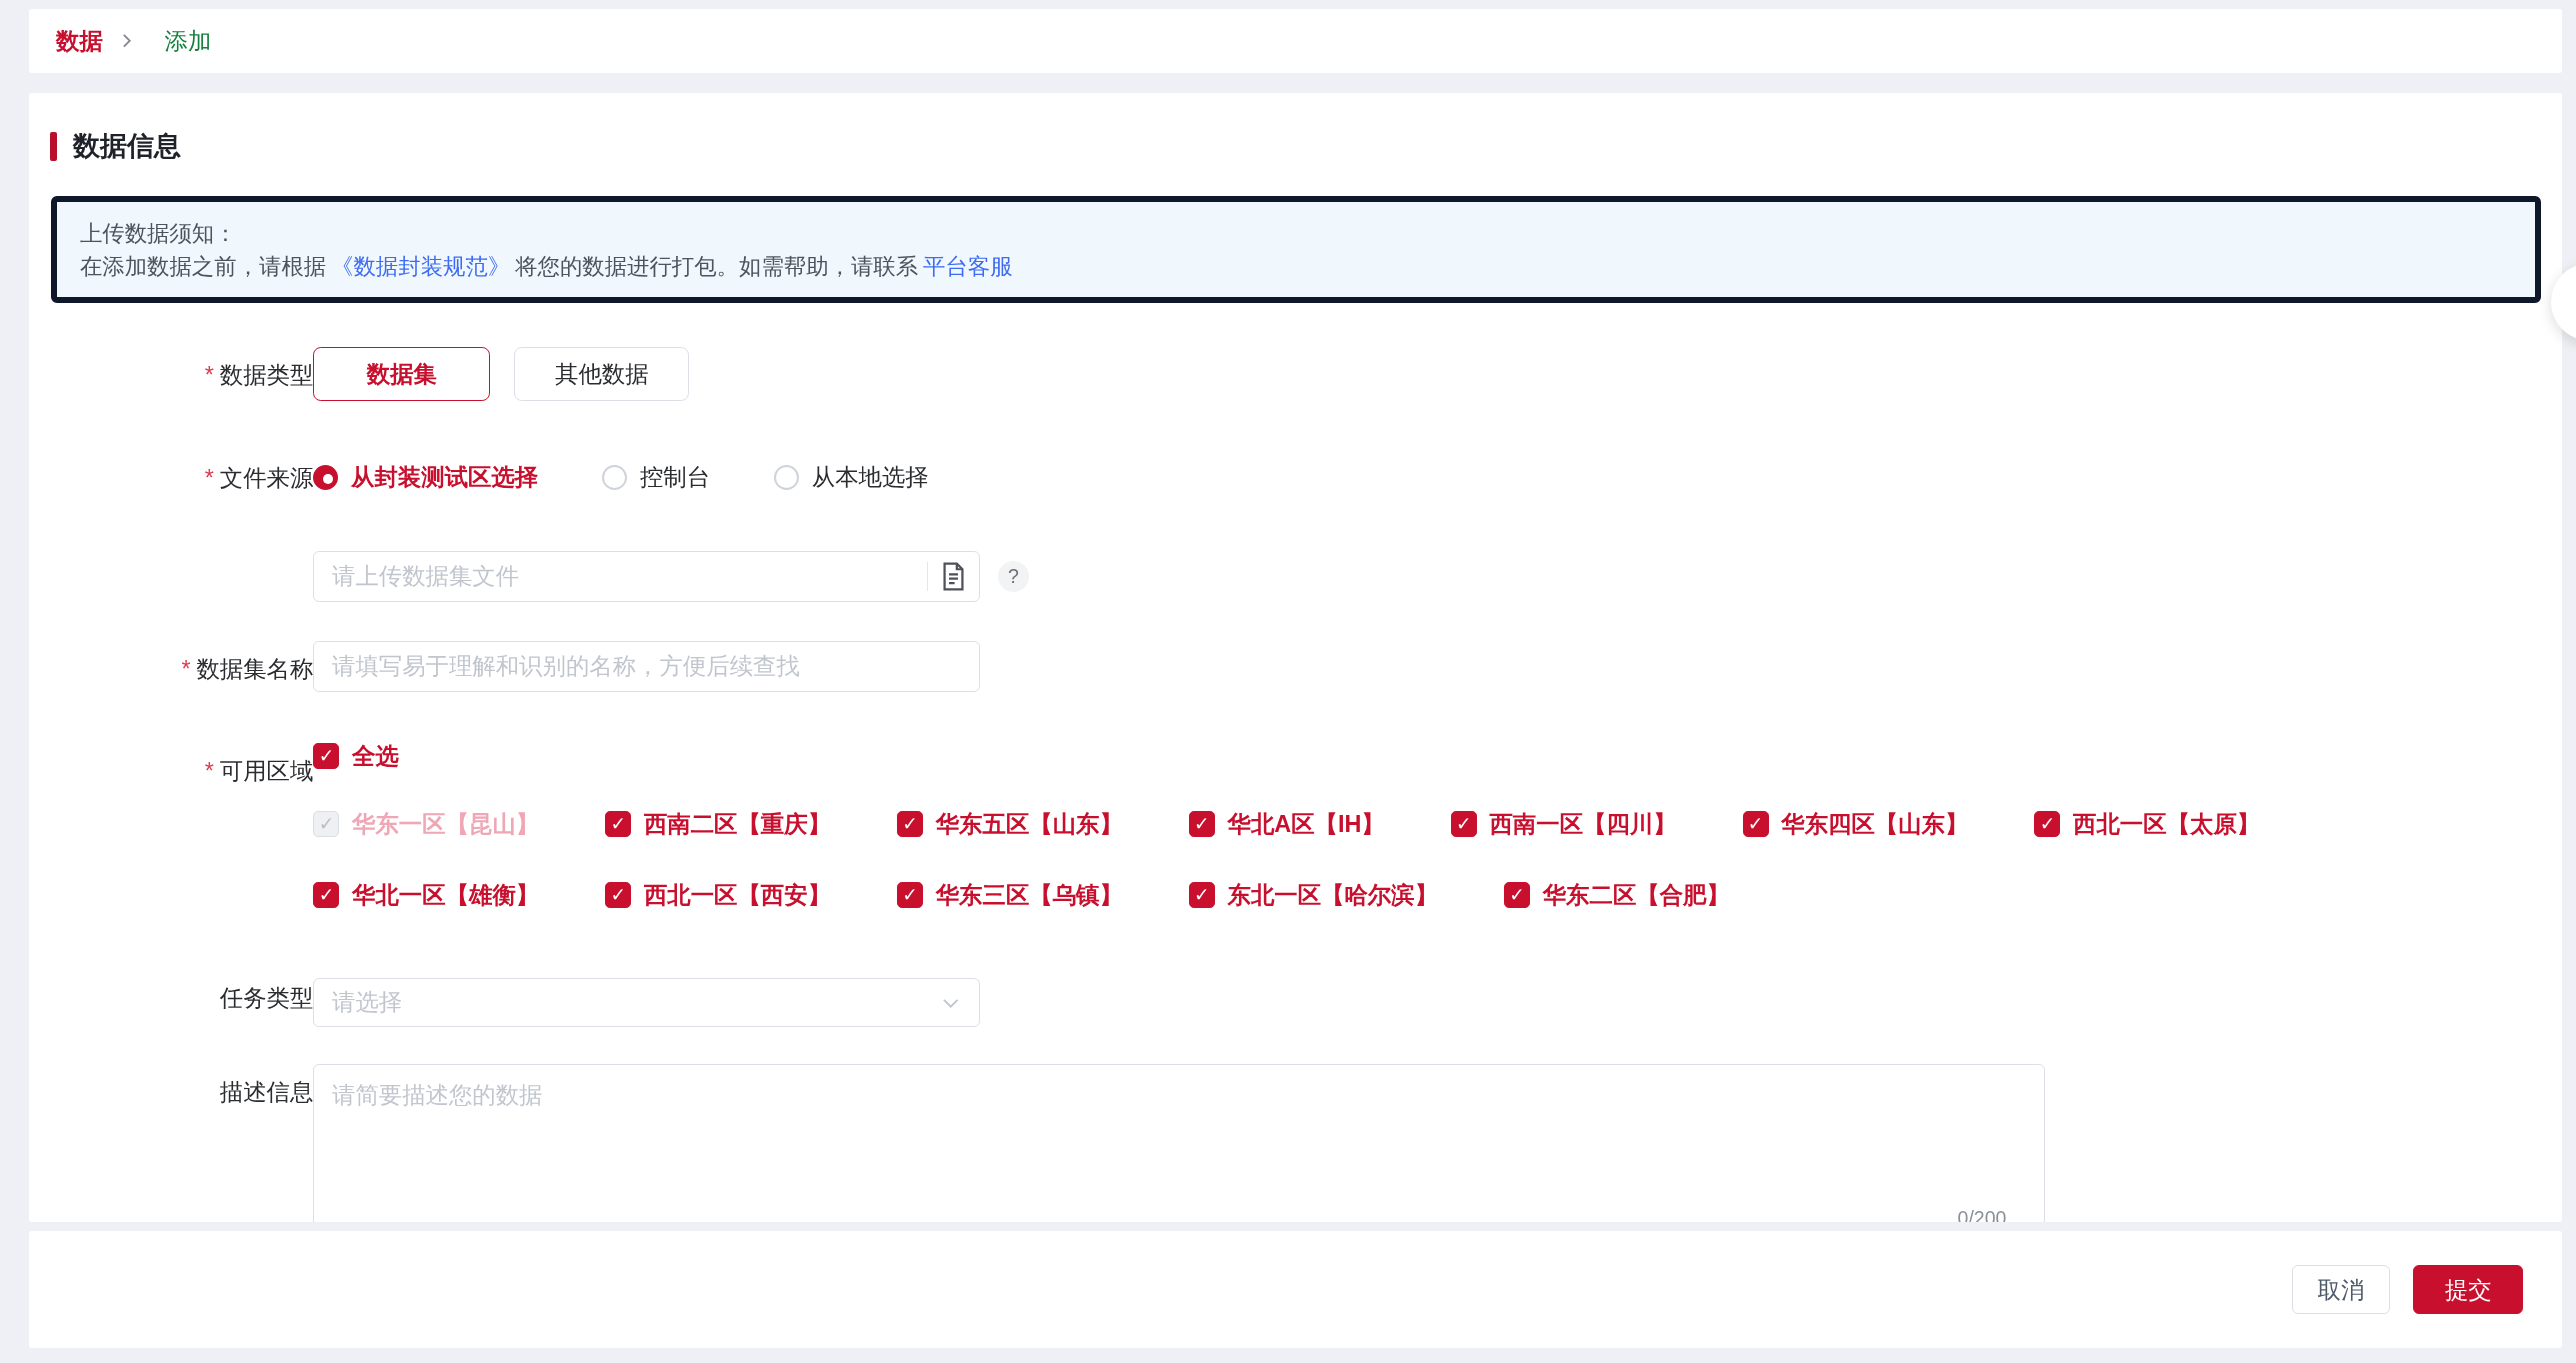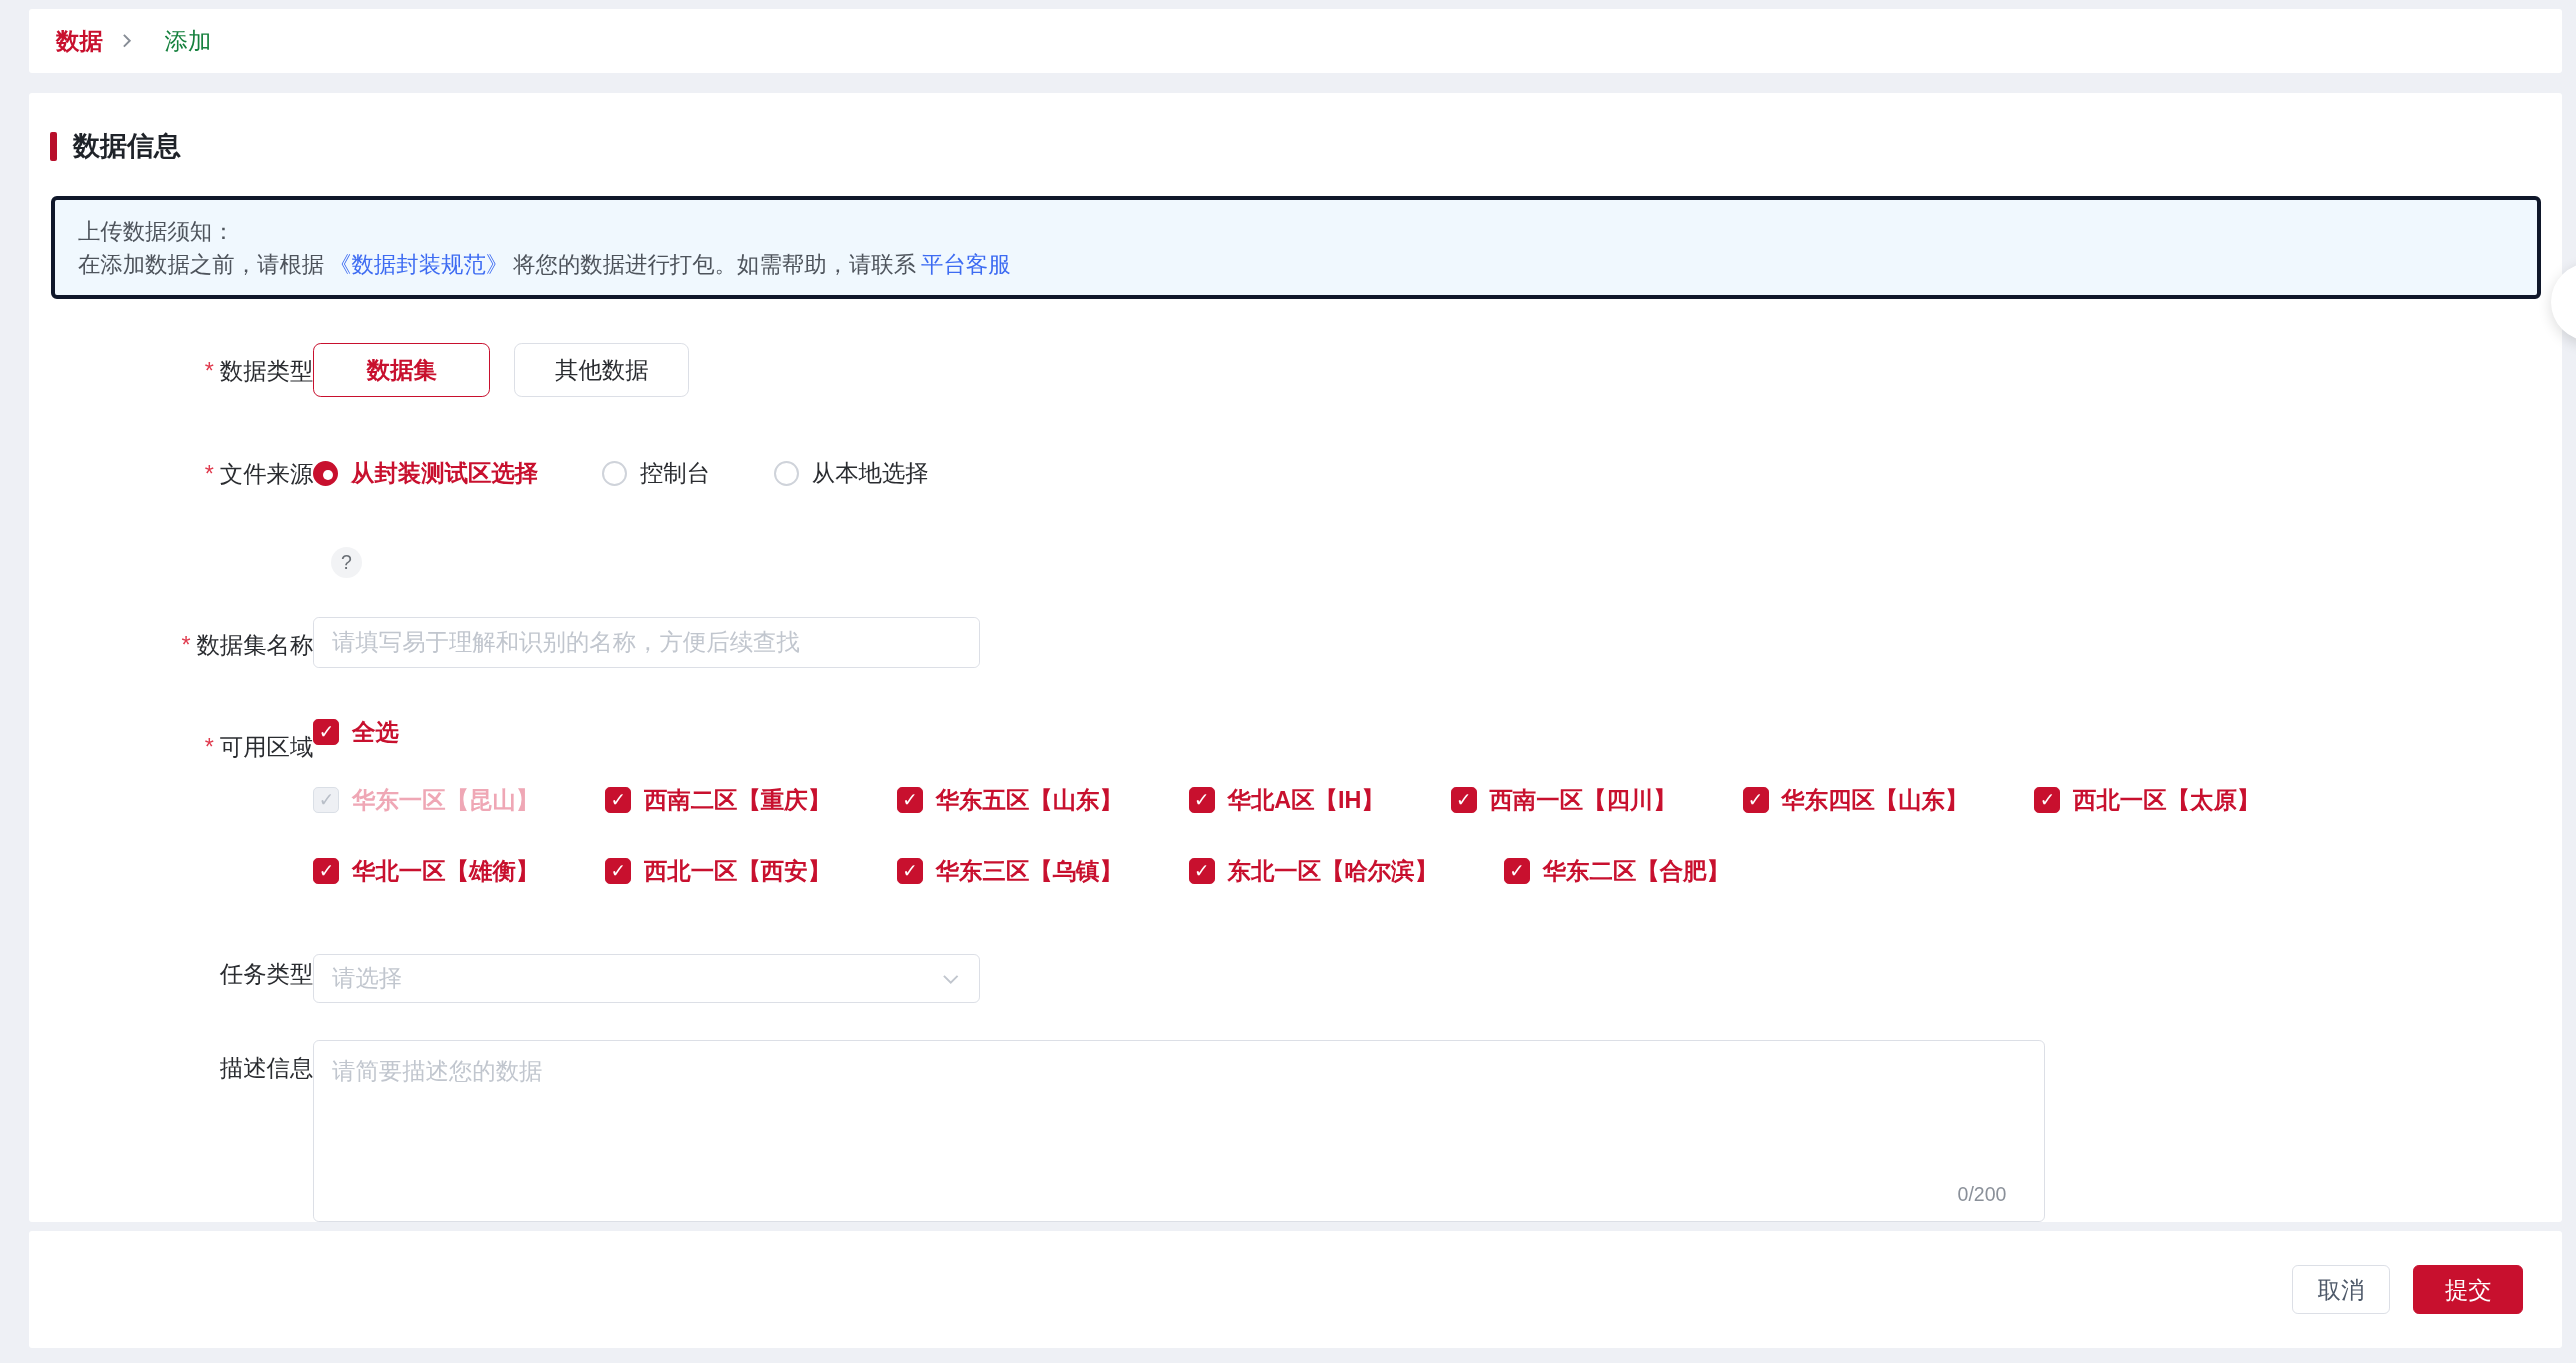--- a/index.html
+++ b/index.html
@@ -19,21 +19,21 @@
   .crumb-sep { margin:0 15.6px; display:flex; align-items:center; }
   .crumb-current { color:#15803d;margin-left:13px; }
 
   
   .main-card { top:93px; height:1129px; overflow:hidden; }
   .section-header { display:flex; align-items:center; margin:35px 0 0 20.5px; }
   .red-bar { width:7.8px; height:29px; background:#b80f2b; border-radius:2px; }
   .section-title { font-size:27px; font-weight:700; color:#1f2329; margin-left:15.6px; }
 
   .notice {
-    margin:32px 21.5px 0 21.5px; background:#f0f8fe; border:4px solid #0f172a; border-radius:5.9px;
+    margin:32px 21.5px 0 21.5px; background:#f0f8fe; border:6px solid #0f172a; border-radius:5.9px;
     padding:14.6px 23.4px; font-size:22.4px; color:#4e545c; line-height:33px;
   }
   .notice a { text-decoration:none; color:#3d6bf2; cursor:pointer; margin:0 4.9px; }
 
   
   .form { margin-top:44px; }
   .form-row { display:flex; margin-left:24.4px; }
   .form-label { width:260px; flex:0 0 260px; font-size:23.4px; color:#2a2c30; padding-top:11.7px;text-align:right; }
   .req { color:#e03b4e; margin-right:5.9px; font-size:23.4px; }
   .form-control { flex:1; }
@@ -168,20 +168,31 @@
           <span class="radio-item">
             <span class="radio-dot"></span>
             <span class="radio-label">控制台</span>
           </span>
           <span class="radio-item">
             <span class="radio-dot"></span>
             <span class="radio-label">从本地选择</span>
           </span>
         </div>
         <div class="upload-row">
+          <div class="upload-box">
+            <input type="text" placeholder="请上传数据集文件" style="">
+            <span class="upload-divider"></span>
+            <button class="upload-icon-btn">
+              <svg width="27" height="29" viewBox="0 0 24 26">
+                <path d="M4 1.5 h11 l5 5 v18 h-16 z" fill="none" stroke="#4e5157" stroke-width="2"></path>
+                <path d="M15 1.5 v5 h5" fill="none" stroke="#4e5157" stroke-width="2"></path>
+                <path d="M8 11 h8 M8 15 h8 M8 19 h5" stroke="#4e5157" stroke-width="2"></path>
+              </svg>
+            </button>
+          </div>
           <span class="help-circle">?</span>
         </div>
       </div>
     </div>
 
     <div class="form-row row-name">
       <div class="form-label">
         <span class="req">*</span><span>数据集名称</span>
       </div>
       <div class="form-control">

